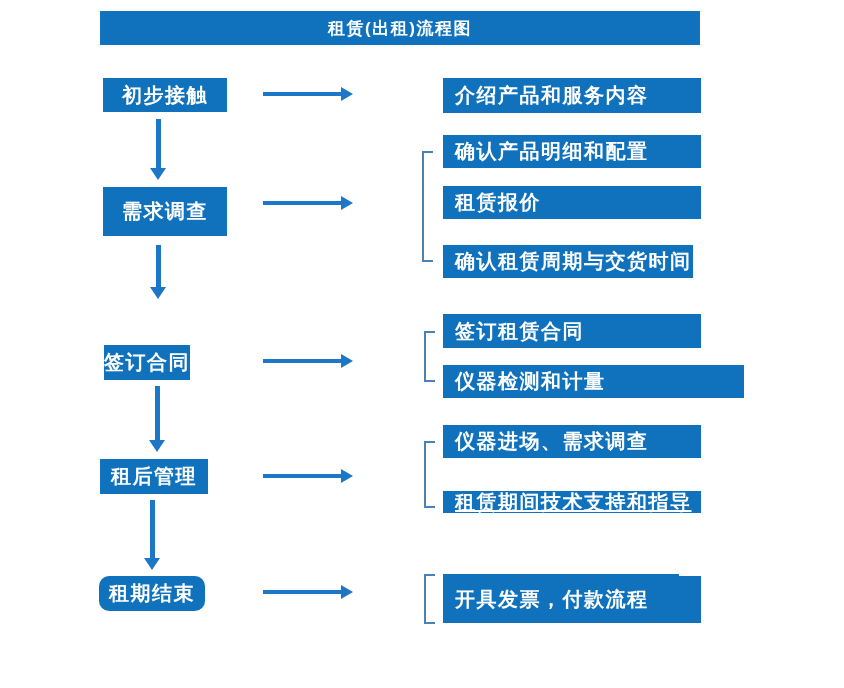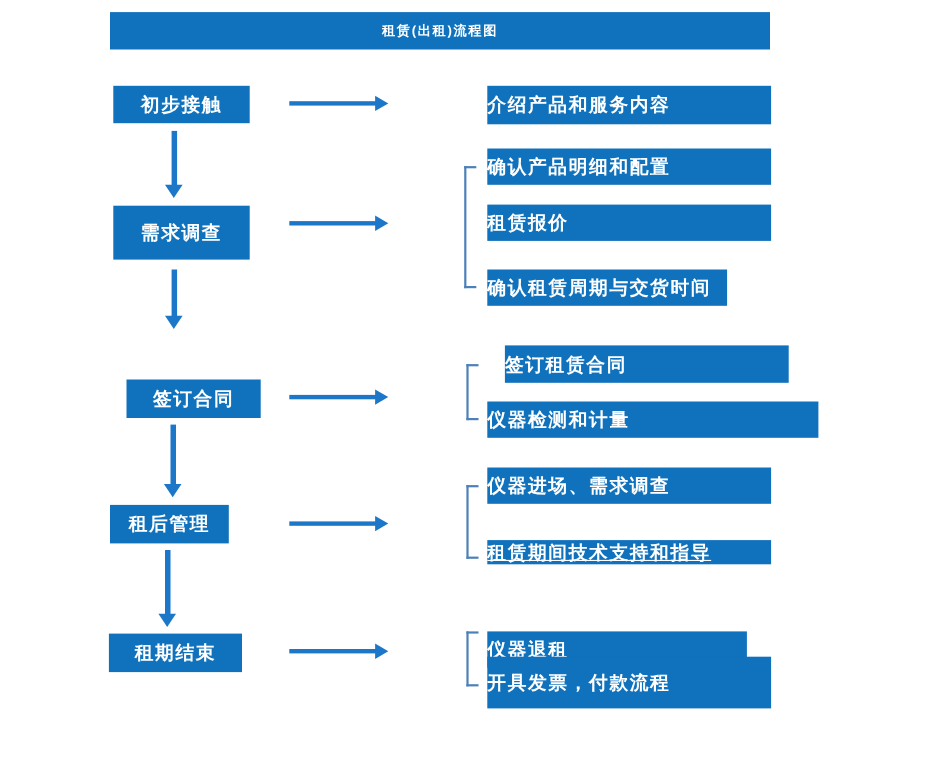--- a/index.html
+++ b/index.html
@@ -13,36 +13,37 @@
     width: 844px;
     height: 688px;
     background: var(--bg-color, #ffffff);
     overflow: hidden;
   }
   .box {
     position: absolute;
     background: var(--box-color, #1072BC);
     color: var(--text-color, #ffffff);
     font-weight: bold;
-    font-size: 17px;
+    font-size: 20px;
     letter-spacing: 1.5px;
     display: flex;
     align-items: center;
     box-sizing: border-box;
     white-space: nowrap;
   }
   .title-bar {
     justify-content: center;
-    font-size: 12px;
+    font-size: 17px;
   }
   .step-box {
     justify-content: center;
   }
   .detail-box {
     justify-content: flex-start;
+    padding-left: 12px;
   }
   
   .h-arrow {
     position: absolute;
     width: 90px;
     height: 14px;
   }
   .h-arrow .line {
     position: absolute;
     left: 0;
@@ -96,23 +97,23 @@
 </style>
 </head>
 <body>
 
 <div id="canvas">
 
   <div class="box title-bar" style="left:100px; top:11px; width:600px; height:34px;">租赁(出租)流程图</div>
 
   <div class="box step-box" style="left:103px; top:78px;  width:124px; height:34px;">初步接触</div>
   <div class="box step-box" style="left:103px; top:187px; width:124px; height:49px;">需求调查</div>
-  <div class="box step-box" style="left:115px; top:345px; width:122px; height:35px;">签订合同</div>
+  <div class="box step-box" style="left:104px; top:345px; width:86px; height:35px;">签订合同</div>
   <div class="box step-box" style="left:100px; top:459px; width:108px; height:35px;">租后管理</div>
-  <div class="box step-box" style="left:99px;  top:576px; width:121px; height:35px;">租期结束</div>
+  <div class="box step-box" style="left:99px;  top:576px; width:106px; height:35px;border-radius:10px;">租期结束</div>
 
   <div class="v-arrow" style="left:150px; top:119px; height:61px;">
     <div class="line"></div>
     <div class="head"></div>
   </div>
   <div class="v-arrow" style="left:150px; top:245px; height:54px;">
     <div class="line"></div>
     <div class="head"></div>
   </div>
   <div class="v-arrow" style="left:149px; top:386px; height:66px;">
@@ -147,24 +148,24 @@
 
   <div class="bracket" style="left:422px; top:151px; height:111px;"></div>
   <div class="bracket" style="left:424px; top:331px; height:51px;"></div>
   <div class="bracket" style="left:424px; top:441px; height:67px;"></div>
   <div class="bracket" style="left:424px; top:574px; height:50px;"></div>
 
   <div class="box detail-box" style="left:443px; top:78px;  width:258px; height:35px;">介绍产品和服务内容</div>
 
   <div class="box detail-box" style="left:443px; top:186px; width:258px; height:33px;">租赁报价</div>
   <div class="box detail-box" style="left:443px; top:135px; width:258px; height:33px;">确认产品明细和配置</div>
-  <div class="box detail-box" style="left:443px; top:245px; width:218px; height:33px;">确认租赁周期与交货时间</div>
+  <div class="box detail-box" style="left:443px; top:245px; width:250px; height:33px;">确认租赁周期与交货时间</div>
 
-  <div class="box detail-box" style="left:443px; top:314px; width:258px; height:34px;margin-left:16px;">签订租赁合同</div>
+  <div class="box detail-box" style="left:443px; top:314px; width:258px; height:34px;">签订租赁合同</div>
   <div class="box detail-box" style="left:443px; top:365px; width:301px; height:33px;">仪器检测和计量</div>
 
   <div class="box detail-box" style="left:443px; top:425px; width:258px; height:33px;">仪器进场、需求调查</div>
   <div class="box detail-box" style="left:443px; top:491px; width:258px; height:22px;text-decoration:underline;">租赁期间技术支持和指导</div>
 
   <div class="box detail-box" style="left:443px; top:562px; width:236px; height:33px;margin-top:12px;">仪器退租</div>
-  <div class="box detail-box" style="left:443px; top:597px; width:258px; height:47px;text-align:right;">开具发票，付款流程</div>
+  <div class="box detail-box" style="left:443px; top:576px; width:258px; height:47px;text-align:right;">开具发票，付款流程</div>
 
 </div>
 
 </body></html>

